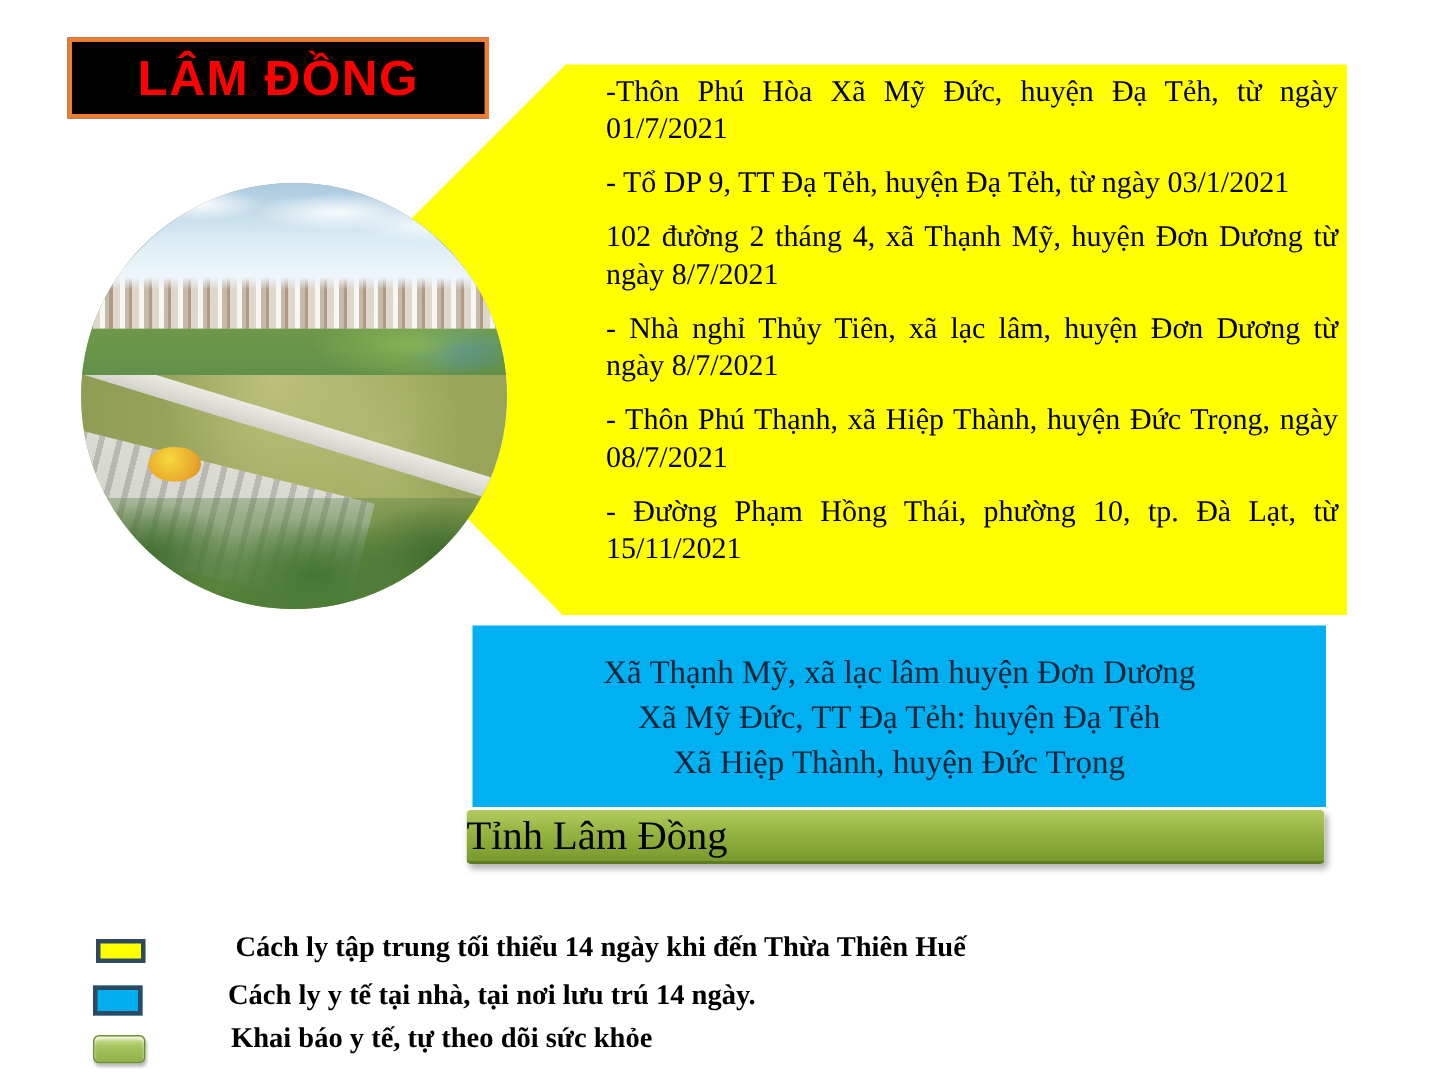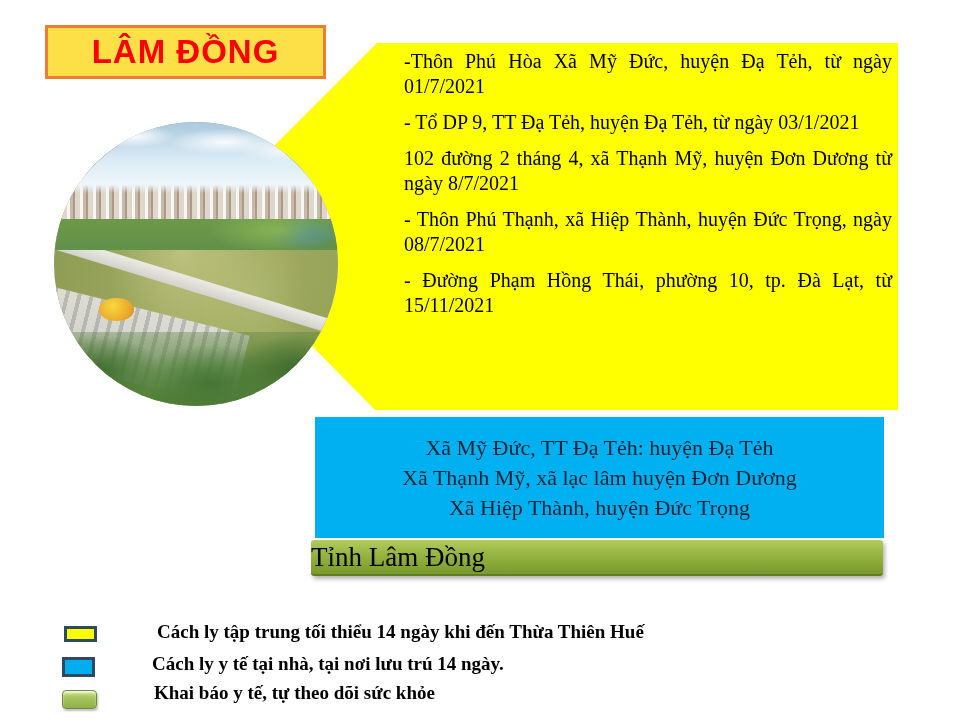--- a/index.html
+++ b/index.html
@@ -1,21 +1,21 @@
 <!DOCTYPE html>
 <html><head>
 <meta charset="utf-8">
 <style>
   html,body{margin:0;padding:0;background:#fff;}
   .slide{position:relative;width:960px;height:720px;background:#ffffff;overflow:hidden;
          font-family:"Liberation Serif","DejaVu Serif",serif;}
 
   
   .title-box{position:absolute;left:45px;top:25px;width:275px;height:48px;
-             border:3px solid #ED7D31;background:#fde047;display:flex;align-items:center;justify-content:center;}
+             border:3px solid #ED7D31;background:#000000;display:flex;align-items:center;justify-content:center;}
   .title-box span{font-family:"Liberation Sans","DejaVu Sans",sans-serif;font-weight:700;
                   font-size:33px;color:#FE0000;letter-spacing:1px;}
 
   
   svg.callout{position:absolute;left:0;top:0;width:960px;height:720px;}
   .callout-text{position:absolute;left:404px;top:49px;width:488px;color:#000;}
   .callout-text p{margin:0 0 11px 0;font-size:20px;line-height:25px;text-align:justify;}
 
   
   .photo{position:absolute;left:54px;top:122px;width:284px;height:284px;border-radius:50%;
@@ -90,40 +90,41 @@
   </svg>
 
   <div class="title-box" style="border-color: rgb(237, 125, 49);">
     <span style="color: rgb(254, 0, 0);">LÂM ĐỒNG</span>
   </div>
 
   <div class="callout-text">
       <p>-Thôn Phú Hòa Xã Mỹ Đức, huyện Đạ Tẻh, từ ngày 01/7/2021</p>
       <p>- Tổ DP 9, TT Đạ Tẻh,  huyện Đạ Tẻh, từ ngày 03/1/2021</p>
       <p>102 đường 2 tháng 4, xã Thạnh Mỹ, huyện Đơn Dương từ ngày  8/7/2021</p>
+      <p>- Nhà nghỉ Thủy Tiên, xã lạc lâm, huyện Đơn Dương từ ngày  8/7/2021</p>
       <p>- Thôn Phú Thạnh, xã Hiệp Thành, huyện Đức Trọng, ngày  08/7/2021</p>
       <p>- Đường Phạm Hồng Thái, phường  10, tp. Đà Lạt, từ 15/11/2021</p>
     </div>
 
   <div class="photo">
     <div class="layer ph-lake"></div>
     <div class="ph-road"></div>
     <div class="ph-plaza"></div>
     <div class="ph-dome"></div>
     <div class="ph-trees"></div>
     <div class="ph-hills"></div>
     <div class="ph-city"></div>
     <div class="ph-mountains"></div>
     <div class="layer ph-sky"></div>
     <div class="layer ph-clouds"></div>
   </div>
 
   <div class="summary-box" style="background: rgb(0, 176, 240);">
+      <div>Xã Thạnh Mỹ, xã lạc lâm huyện Đơn Dương</div>
       <div>Xã Mỹ Đức, TT Đạ Tẻh: huyện Đạ Tẻh</div>
-      <div>Xã Thạnh Mỹ, xã lạc lâm huyện Đơn Dương</div>
       <div>Xã Hiệp Thành, huyện Đức Trọng</div>
     </div>
 
   <div class="province-bar">
     <span>Tỉnh Lâm Đồng</span>
   </div>
 
   <div>
     <div class="swatch swatch-yellow" style="background: rgb(255, 255, 0);"></div>
     <div class="legend-label" style="left:125px;top:621px;">Cách ly tập trung tối thiểu  14 ngày khi đến Thừa Thiên Huế</div>

